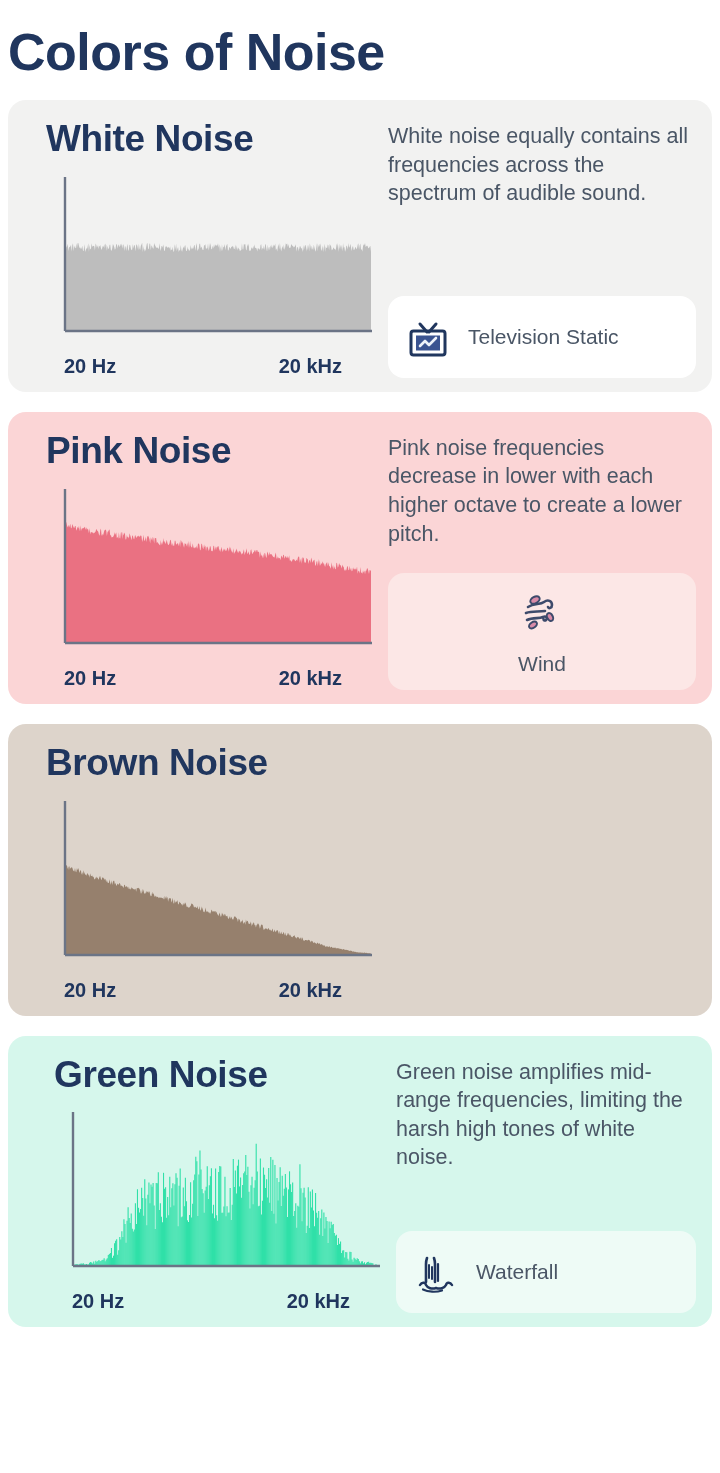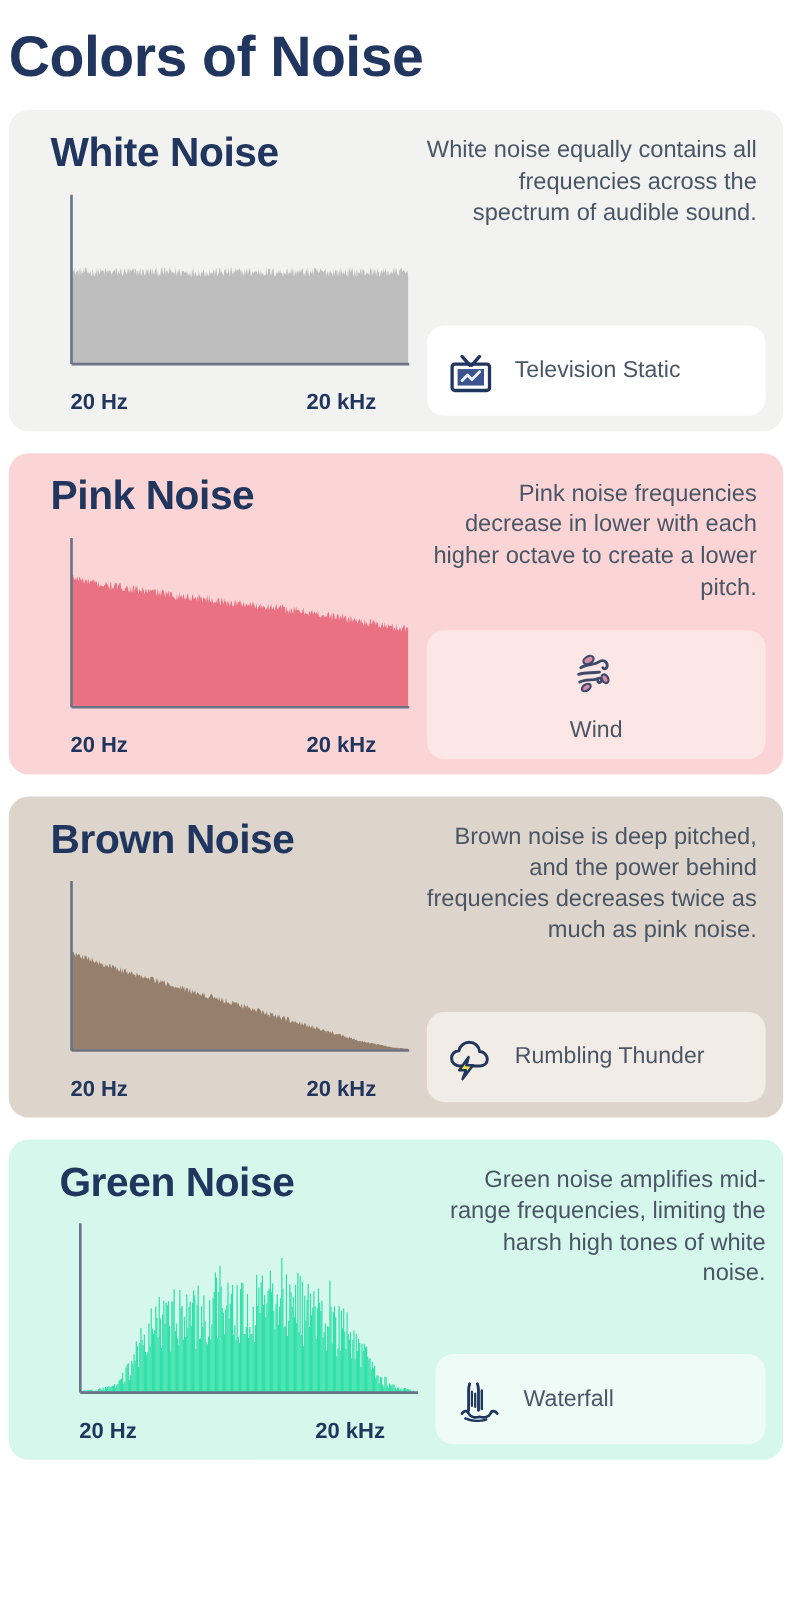--- a/index.html
+++ b/index.html
@@ -44,21 +44,20 @@
     flex: 0 0 352px;
     display: flex;
     flex-direction: column;
   }
   .card-right {
     flex: 1 1 auto;
     display: flex;
     flex-direction: column;
     padding-left: 10px;
     padding-top: 8px;
-    text-align: right;
   }
   .noise-title {
     font-size: 37px;
     font-weight: bold;
     color: #20365e;
     letter-spacing: -0.4px;
     line-height: 1.05;
     margin: 6px 0 10px 20px;
   }
   .plot-wrap {
@@ -198,32 +197,20 @@
       <div class="plot-wrap">
         <svg class="plot" viewBox="0 0 312 178" preserveAspectRatio="none">
           <path id="wave-brown" fill="#96806d" stroke="none" d="M 3 162 L 3.00 72.61 L 3.67 72.93 L 4.33 72.16 L 5.00 72.51 L 5.66 76.02 L 6.33 73.37 L 6.99 77.17 L 7.66 72.86 L 8.32 75.68 L 8.99 74.66 L 9.65 74.28 L 10.32 74.75 L 10.98 77.08 L 11.65 78.08 L 12.31 78.39 L 12.98 74.97 L 13.64 78.39 L 14.31 79.24 L 14.97 75.00 L 15.64 77.29 L 16.30 75.08 L 16.97 77.65 L 17.63 80.04 L 18.30 77.29 L 18.97 77.52 L 19.63 81.63 L 20.30 79.05 L 20.96 81.89 L 21.63 77.31 L 22.29 79.65 L 22.96 80.99 L 23.62 81.73 L 24.29 82.72 L 24.95 80.96 L 25.62 79.92 L 26.28 82.72 L 26.95 81.11 L 27.61 84.80 L 28.28 80.20 L 28.94 83.36 L 29.61 83.06 L 30.27 82.45 L 30.94 83.88 L 31.60 83.74 L 32.27 86.28 L 32.93 86.18 L 33.60 85.05 L 34.27 83.60 L 34.93 85.47 L 35.60 84.21 L 36.26 86.84 L 36.93 85.72 L 37.59 83.45 L 38.26 83.32 L 38.92 86.00 L 39.59 87.16 L 40.25 84.14 L 40.92 84.66 L 41.58 84.64 L 42.25 87.12 L 42.91 85.51 L 43.58 86.62 L 44.24 89.26 L 44.91 86.86 L 45.57 89.61 L 46.24 90.06 L 46.90 89.63 L 47.57 86.25 L 48.23 89.99 L 48.90 91.69 L 49.57 87.18 L 50.23 92.10 L 50.90 88.69 L 51.56 87.75 L 52.23 87.67 L 52.89 91.55 L 53.56 89.80 L 54.22 93.12 L 54.89 91.98 L 55.55 90.50 L 56.22 91.69 L 56.88 91.24 L 57.55 89.85 L 58.21 90.92 L 58.88 93.27 L 59.54 92.23 L 60.21 93.40 L 60.87 93.37 L 61.54 95.35 L 62.20 91.65 L 62.87 92.00 L 63.53 94.33 L 64.20 93.19 L 64.87 93.45 L 65.53 93.93 L 66.20 96.17 L 66.86 93.47 L 67.53 96.35 L 68.19 95.42 L 68.86 96.84 L 69.52 94.26 L 70.19 94.94 L 70.85 95.87 L 71.52 96.01 L 72.18 96.66 L 72.85 96.11 L 73.51 95.80 L 74.18 98.65 L 74.84 95.09 L 75.51 95.23 L 76.17 94.85 L 76.84 95.14 L 77.50 95.67 L 78.17 97.59 L 78.83 100.49 L 79.50 100.22 L 80.17 95.87 L 80.83 99.51 L 81.50 96.25 L 82.16 101.35 L 82.83 99.69 L 83.49 100.74 L 84.16 97.65 L 84.82 99.79 L 85.49 98.76 L 86.15 98.29 L 86.82 99.92 L 87.48 98.00 L 88.15 101.71 L 88.81 103.23 L 89.48 102.91 L 90.14 98.76 L 90.81 101.25 L 91.47 100.36 L 92.14 102.18 L 92.80 103.89 L 93.47 102.43 L 94.13 104.58 L 94.80 103.13 L 95.47 103.95 L 96.13 104.09 L 96.80 105.27 L 97.46 104.45 L 98.13 104.29 L 98.79 105.07 L 99.46 104.42 L 100.12 105.23 L 100.79 104.99 L 101.45 106.61 L 102.12 102.79 L 102.78 106.45 L 103.45 104.68 L 104.11 102.99 L 104.78 105.87 L 105.44 103.85 L 106.11 108.71 L 106.77 105.87 L 107.44 104.89 L 108.10 105.83 L 108.77 104.86 L 109.43 109.44 L 110.10 107.70 L 110.77 104.83 L 111.43 110.36 L 112.10 110.41 L 112.76 106.20 L 113.43 109.90 L 114.09 108.24 L 114.76 108.89 L 115.42 107.06 L 116.09 111.38 L 116.75 110.92 L 117.42 108.56 L 118.08 109.87 L 118.75 109.98 L 119.41 111.64 L 120.08 110.66 L 120.74 112.77 L 121.41 111.31 L 122.07 109.51 L 122.74 111.70 L 123.40 109.20 L 124.07 111.52 L 124.73 113.96 L 125.40 113.39 L 126.07 114.57 L 126.73 114.48 L 127.40 114.57 L 128.06 113.60 L 128.73 112.83 L 129.39 110.55 L 130.06 110.76 L 130.72 111.36 L 131.39 112.14 L 132.05 114.73 L 132.72 113.64 L 133.38 113.86 L 134.05 114.75 L 134.71 114.91 L 135.38 113.11 L 136.04 115.73 L 136.71 116.50 L 137.37 112.95 L 138.04 116.76 L 138.70 117.67 L 139.37 113.33 L 140.03 117.27 L 140.70 114.22 L 141.37 119.25 L 142.03 118.15 L 142.70 119.41 L 143.36 114.56 L 144.03 117.44 L 144.69 118.91 L 145.36 118.40 L 146.02 118.50 L 146.69 119.42 L 147.35 120.62 L 148.02 118.66 L 148.68 121.03 L 149.35 116.52 L 150.01 117.48 L 150.68 118.68 L 151.34 118.48 L 152.01 118.12 L 152.67 118.85 L 153.34 117.66 L 154.00 119.95 L 154.67 118.40 L 155.33 121.38 L 156.00 121.54 L 156.67 123.17 L 157.33 119.52 L 158.00 121.16 L 158.66 123.74 L 159.33 123.36 L 159.99 119.61 L 160.66 121.25 L 161.32 121.48 L 161.99 123.32 L 162.65 120.76 L 163.32 121.45 L 163.98 123.60 L 164.65 122.88 L 165.31 122.87 L 165.98 125.20 L 166.64 126.09 L 167.31 124.62 L 167.97 122.89 L 168.64 125.90 L 169.30 123.51 L 169.97 125.50 L 170.63 126.56 L 171.30 126.47 L 171.97 124.16 L 172.63 123.21 L 173.30 123.56 L 173.96 124.58 L 174.63 124.93 L 175.29 126.15 L 175.96 128.99 L 176.62 125.46 L 177.29 126.16 L 177.95 127.25 L 178.62 130.03 L 179.28 128.37 L 179.95 128.44 L 180.61 126.41 L 181.28 130.88 L 181.94 129.58 L 182.61 128.99 L 183.27 131.69 L 183.94 126.60 L 184.60 128.93 L 185.27 127.79 L 185.93 128.23 L 186.60 130.69 L 187.27 130.83 L 187.93 131.08 L 188.60 128.29 L 189.26 133.38 L 189.93 129.48 L 190.59 132.34 L 191.26 130.12 L 191.92 129.22 L 192.59 132.25 L 193.25 132.09 L 193.92 134.42 L 194.58 132.03 L 195.25 131.43 L 195.91 130.34 L 196.58 131.11 L 197.24 132.40 L 197.91 135.86 L 198.57 133.62 L 199.24 131.20 L 199.90 132.03 L 200.57 131.67 L 201.23 135.27 L 201.90 137.20 L 202.57 136.07 L 203.23 135.53 L 203.90 135.44 L 204.56 135.42 L 205.23 136.76 L 205.89 135.84 L 206.56 134.86 L 207.22 137.22 L 207.89 136.37 L 208.55 137.05 L 209.22 138.23 L 209.88 137.04 L 210.55 135.61 L 211.21 138.44 L 211.88 138.96 L 212.54 136.40 L 213.21 138.27 L 213.87 139.37 L 214.54 137.13 L 215.20 137.69 L 215.87 136.85 L 216.53 141.08 L 217.20 137.77 L 217.87 140.81 L 218.53 140.72 L 219.20 138.43 L 219.86 140.65 L 220.53 141.21 L 221.19 140.01 L 221.86 138.73 L 222.52 142.60 L 223.19 139.41 L 223.85 142.30 L 224.52 142.67 L 225.18 142.10 L 225.85 140.01 L 226.51 140.54 L 227.18 142.64 L 227.84 141.26 L 228.51 142.35 L 229.17 143.96 L 229.84 143.57 L 230.50 144.38 L 231.17 142.81 L 231.83 143.35 L 232.50 141.98 L 233.17 144.59 L 233.83 144.31 L 234.50 145.85 L 235.16 143.81 L 235.83 144.45 L 236.49 143.88 L 237.16 145.63 L 237.82 145.56 L 238.49 144.25 L 239.15 147.08 L 239.82 144.40 L 240.48 144.70 L 241.15 147.07 L 241.81 147.75 L 242.48 147.73 L 243.14 146.89 L 243.81 147.08 L 244.47 147.06 L 245.14 147.79 L 245.80 147.12 L 246.47 146.75 L 247.13 147.23 L 247.80 147.34 L 248.47 149.44 L 249.13 147.62 L 249.80 148.62 L 250.46 148.05 L 251.13 149.38 L 251.79 150.10 L 252.46 148.98 L 253.12 150.58 L 253.79 149.87 L 254.45 151.21 L 255.12 149.86 L 255.78 149.64 L 256.45 150.95 L 257.11 150.30 L 257.78 150.42 L 258.44 151.86 L 259.11 151.60 L 259.77 151.00 L 260.44 151.71 L 261.10 152.78 L 261.77 152.15 L 262.43 152.26 L 263.10 153.59 L 263.77 153.65 L 264.43 153.26 L 265.10 153.64 L 265.76 153.36 L 266.43 154.21 L 267.09 153.19 L 267.76 153.41 L 268.42 154.67 L 269.09 154.04 L 269.75 153.83 L 270.42 154.78 L 271.08 154.95 L 271.75 154.61 L 272.41 154.92 L 273.08 154.26 L 273.74 155.36 L 274.41 155.30 L 275.07 155.45 L 275.74 155.00 L 276.40 154.97 L 277.07 156.18 L 277.73 155.19 L 278.40 155.95 L 279.07 155.69 L 279.73 156.37 L 280.40 156.83 L 281.06 156.00 L 281.73 156.29 L 282.39 156.42 L 283.06 156.93 L 283.72 156.82 L 284.39 156.85 L 285.05 157.14 L 285.72 156.97 L 286.38 157.32 L 287.05 157.91 L 287.71 157.82 L 288.38 157.50 L 289.04 158.08 L 289.71 157.87 L 290.37 158.57 L 291.04 158.75 L 291.70 158.23 L 292.37 158.63 L 293.03 159.09 L 293.70 158.75 L 294.37 159.28 L 295.03 159.28 L 295.70 159.35 L 296.36 159.50 L 297.03 159.40 L 297.69 159.50 L 298.36 159.56 L 299.02 159.53 L 299.69 159.67 L 300.35 159.51 L 301.02 159.91 L 301.68 159.69 L 302.35 159.62 L 303.01 159.79 L 303.68 159.90 L 304.34 159.87 L 305.01 160.11 L 305.67 160.17 L 306.34 160.31 L 307.00 160.19 L 307.67 160.26 L 308.33 160.51 L 309.00 160.52 L 309 162 Z"></path>
           <line x1="3" y1="8" x2="3" y2="162" stroke="#6b7486" stroke-width="2.4"></line>
           <line x1="3" y1="162" x2="310" y2="162" stroke="#6b7486" stroke-width="2.4"></line>
         </svg>
       </div>
       <div class="axis-labels">
         <span>20 Hz</span>
         <span>20 kHz</span>
-      </div>
-    </div>
-    <div class="card-right">
-      <p class="desc">Brown noise is deep pitched, and the power behind frequencies decreases twice as much as pink noise.</p>
-      <div class="chip">
-        <span class="chip-icon">
-          <svg viewBox="0 0 48 48" width="48" height="48">
-            <path d="M14 32 C9.5 32, 6.5 28.8, 6.5 25 C6.5 21.2, 9.5 18.2, 13.2 18.2 C14 13.6, 18 10.5, 22.6 10.5 C27.6 10.5, 31.6 14.2, 32 19 C36 19.2, 39 22.2, 39 26 C39 29.8, 36 32, 32.5 32 Z" fill="none" stroke="#20365e" stroke-width="2.7" stroke-linejoin="round"></path>
-            <path d="M22 24 L13.5 36 L19.5 36 L16.5 44 L26 31.5 L20 31.5 Z" fill="#f7e04a" stroke="#20365e" stroke-width="2.3" stroke-linejoin="round"></path>
-          </svg>
-        </span>
-        <span class="chip-label">Rumbling Thunder</span>
       </div>
     </div>
   </div>
 
   <div class="card card-green">
     <div class="card-left">
       <div class="noise-title">Green Noise</div>
       <div class="plot-wrap">
         <svg class="plot" viewBox="0 0 312 178" preserveAspectRatio="none">
           <g id="wave-green" stroke="#2fe0a8" stroke-width="1.1">

